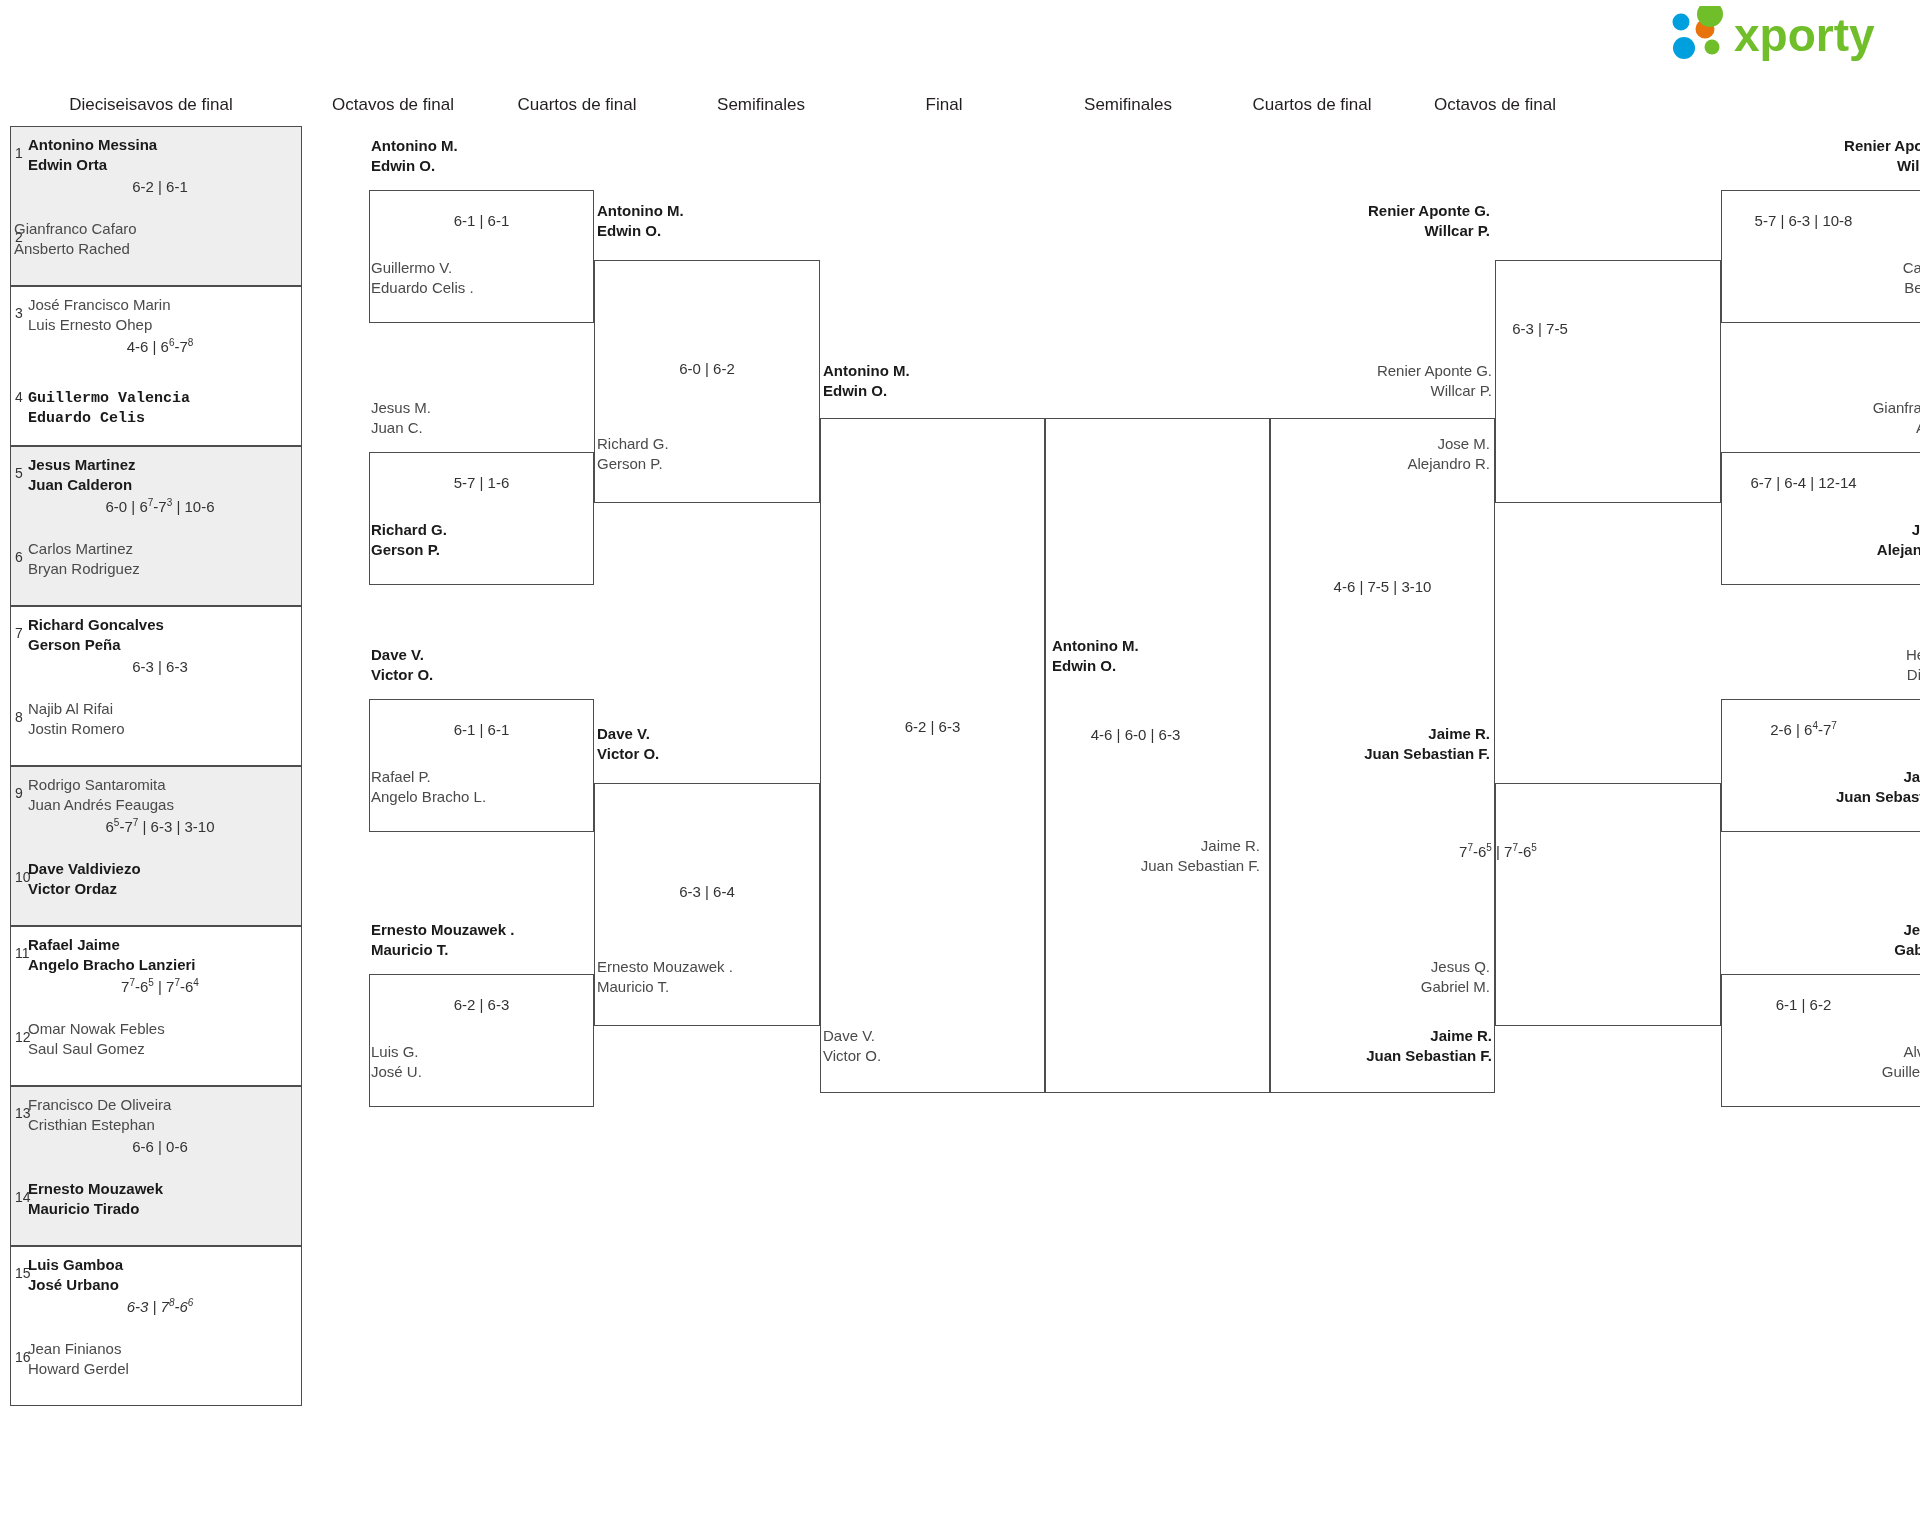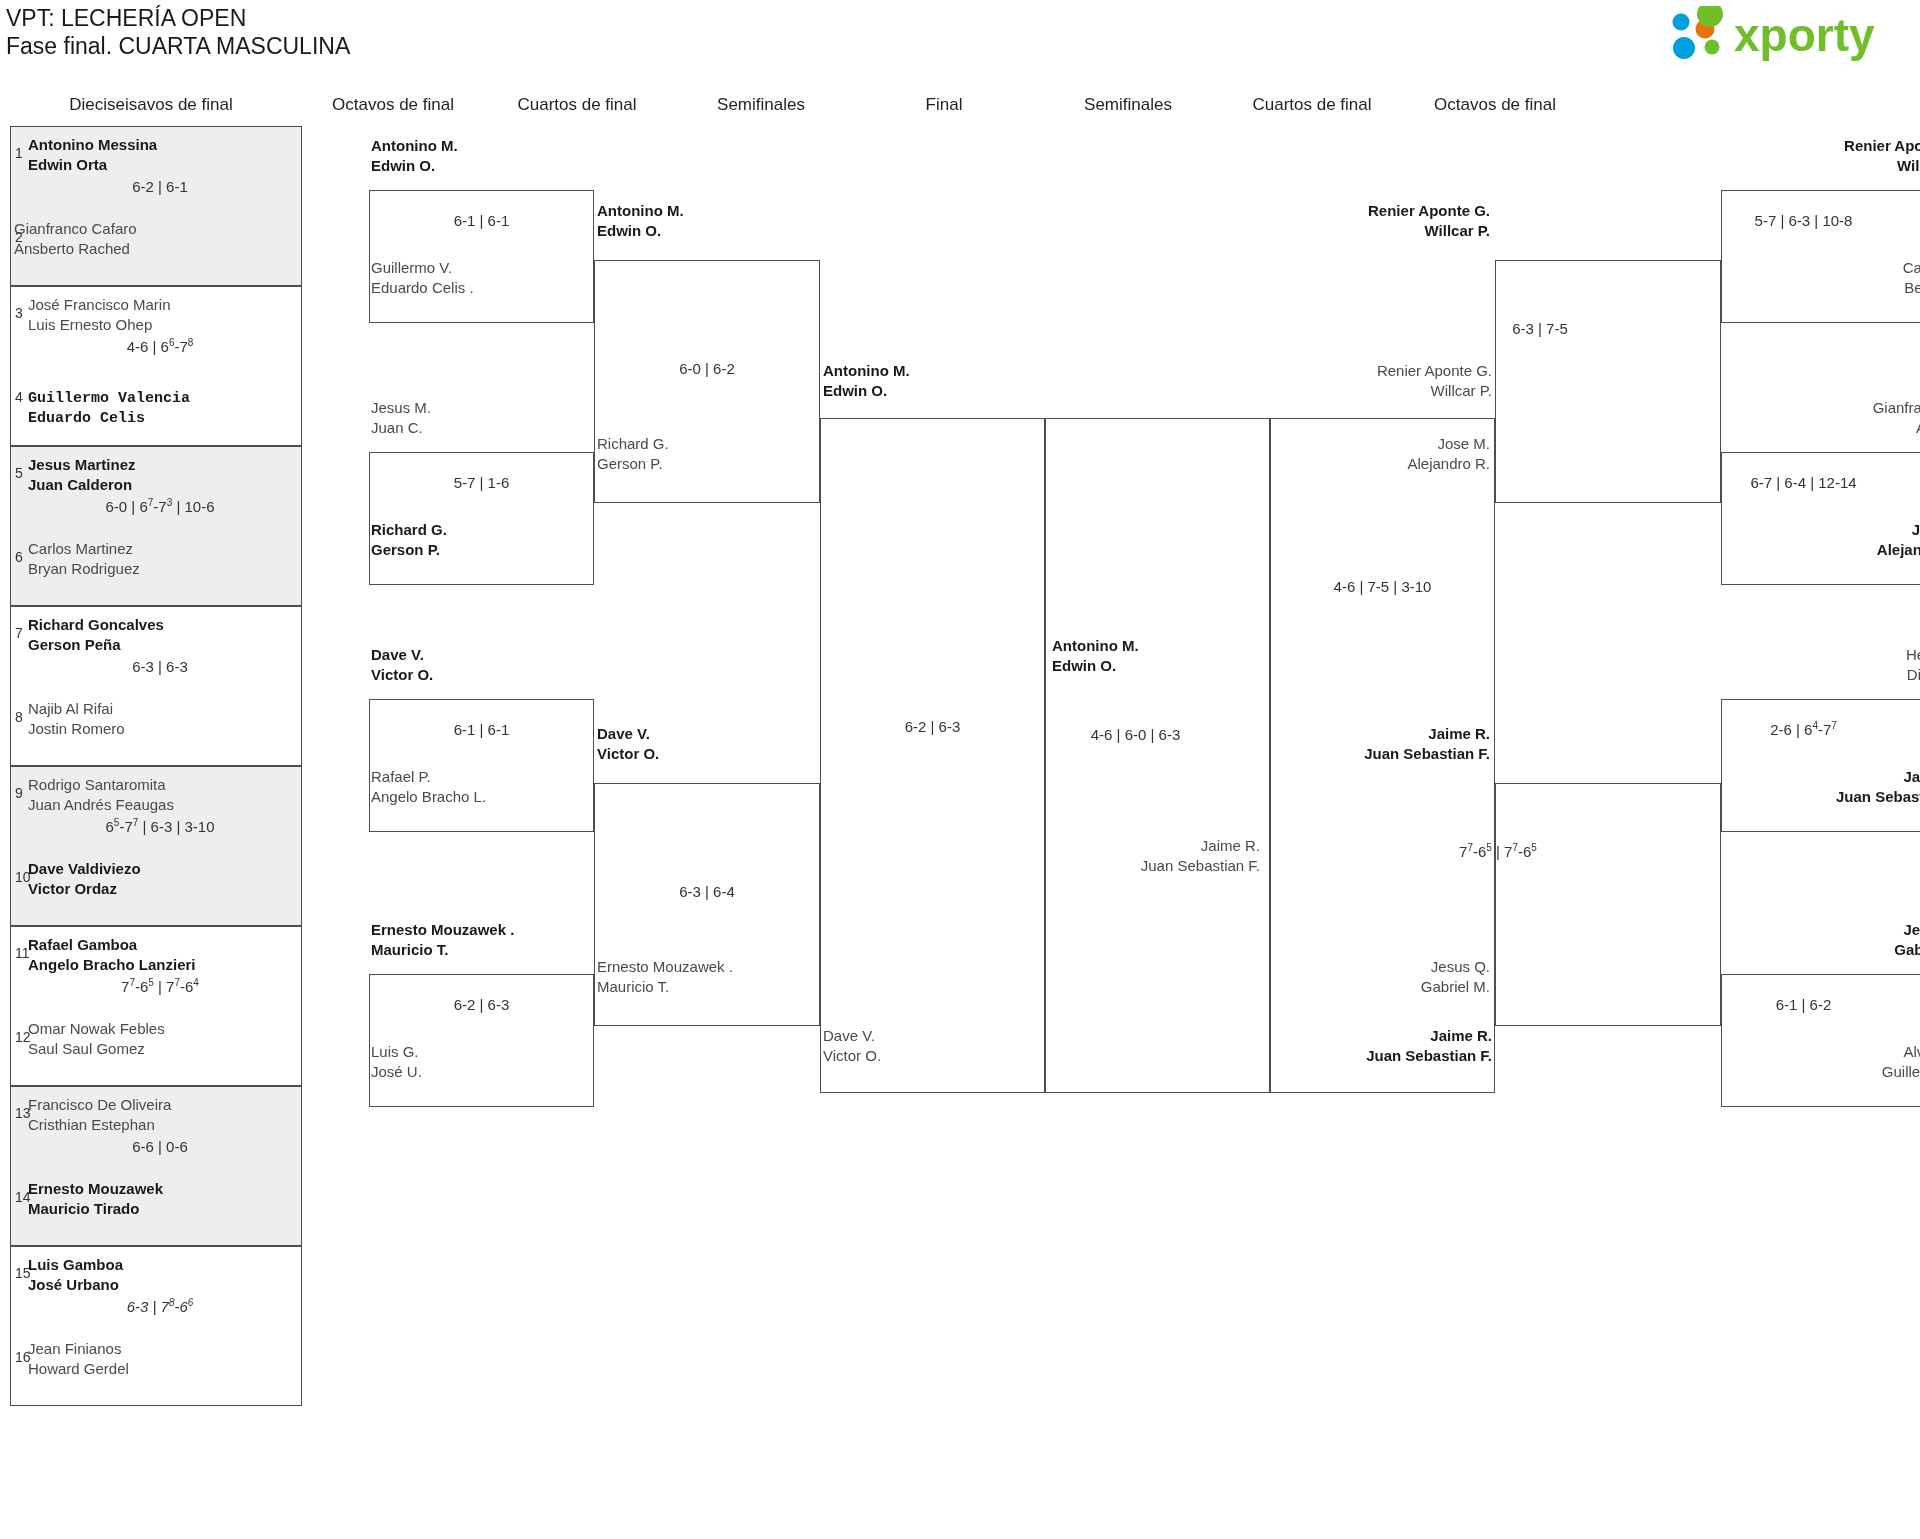--- a/index.html
+++ b/index.html
@@ -31,24 +31,20 @@
   .score{position:absolute;font-size:15px;color:#333;white-space:nowrap;text-align:center;transform:translateX(-50%);}
   .plyr{position:absolute;font-size:15px;line-height:20px;white-space:nowrap;}
   .plyr.right{text-align:right;}
   sup{font-size:10px;line-height:0;vertical-align:super;}
 </style>
 </head>
 <body>
 
 <div class="stage">
 
-  <div class="title">
-    <span>VPT: LECHERÍA OPEN</span>
-    <span class="l2">Fase final. CUARTA MASCULINA</span>
-  </div>
 
   <div class="logo">
     <svg width="250" height="56" viewBox="0 0 250 56" xmlns="http://www.w3.org/2000/svg" aria-hidden="true">
       <circle cx="17" cy="16" r="8.5" fill="#00a0df"></circle>
       <circle cx="41" cy="23" r="9.5" fill="#e8720c"></circle>
       <circle cx="46" cy="8" r="13" fill="#6fbe2a"></circle>
       <circle cx="20" cy="42" r="11" fill="#00a0df"></circle>
       <circle cx="48" cy="41" r="7.5" fill="#6fbe2a"></circle>
       <text x="70" y="45" font-family="Liberation Sans, sans-serif" font-size="46" font-weight="700" fill="#6fbe2a">xporty</text>
     </svg>
@@ -120,21 +116,21 @@
       </div>
       <div class="seednum" style="left:15px;top:869px;">10</div>
       <div class="plyr" style="left:28px;top:859px;">
         <span class="nm win">Dave Valdiviezo</span>
         <span class="nm win">Victor Ordaz</span>
       </div>
       <div class="score" style="left:160px;top:818px;">6<sup>5</sup>-7<sup>7</sup> | 6-3 | 3-10</div>
       <div class="box" style="left:10px;top:926px;width:292px;height:160px;"></div>
       <div class="seednum" style="left:15px;top:945px;">11</div>
       <div class="plyr" style="left:28px;top:935px;">
-        <span class="nm win">Rafael Gamboa</span>
+        <span class="nm win">Rafael Jaime</span>
         <span class="nm win">Angelo Bracho Lanzieri</span>
       </div>
       <div class="seednum" style="left:15px;top:1029px;">12</div>
       <div class="plyr" style="left:28px;top:1019px;">
         <span class="nm los">Omar Nowak Febles</span>
         <span class="nm los">Saul Saul Gomez</span>
       </div>
       <div class="score" style="left:160px;top:978px;">7<sup>7</sup>-6<sup>5</sup> | 7<sup>7</sup>-6<sup>4</sup></div>
       <div class="box shaded" style="left:10px;top:1086px;width:292px;height:160px;"></div>
       <div class="seednum" style="left:15px;top:1105px;">13</div>

